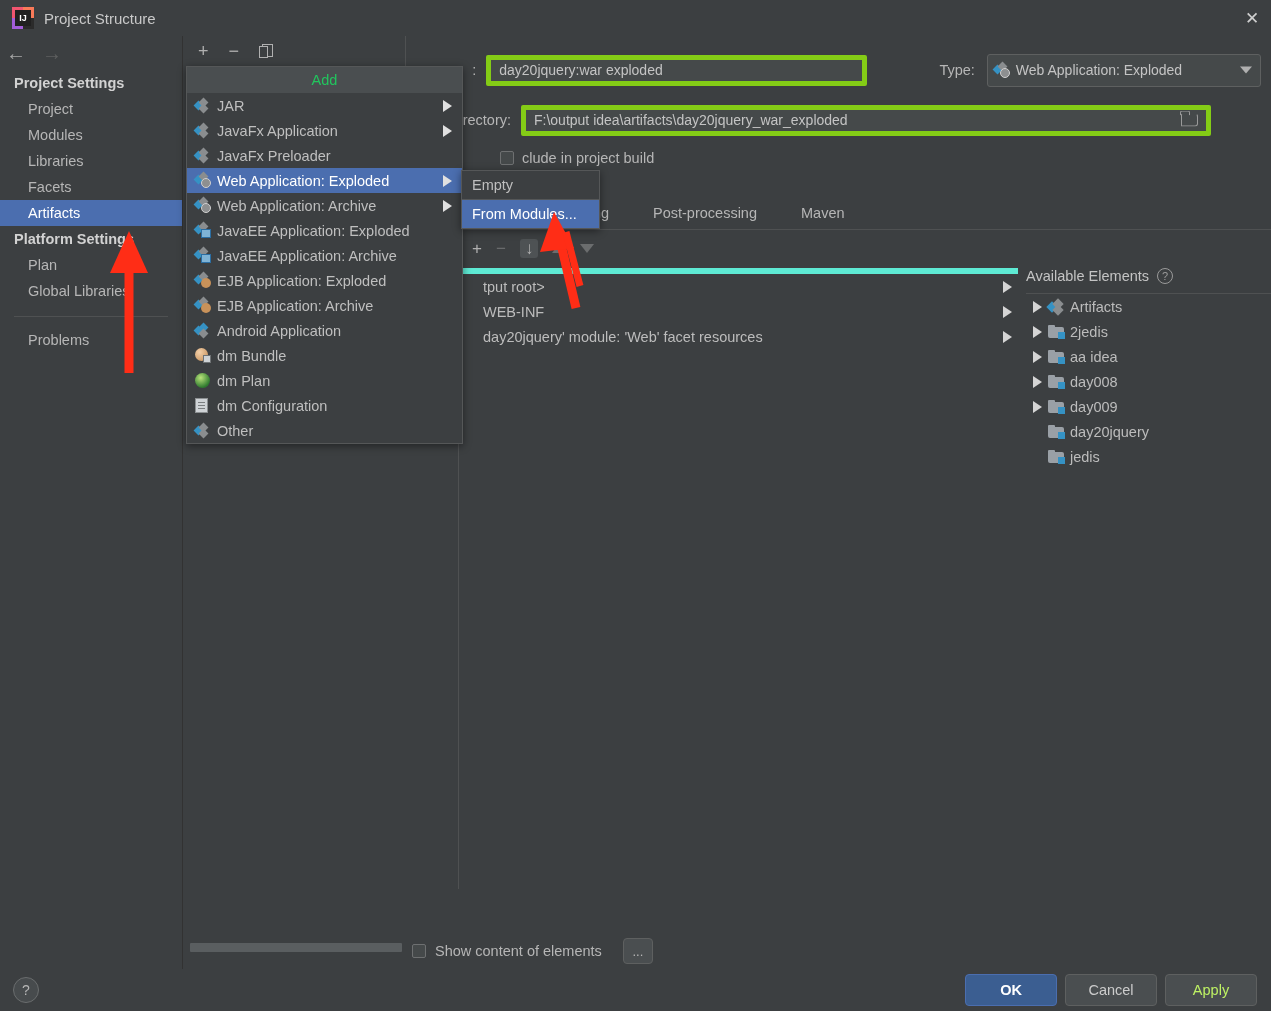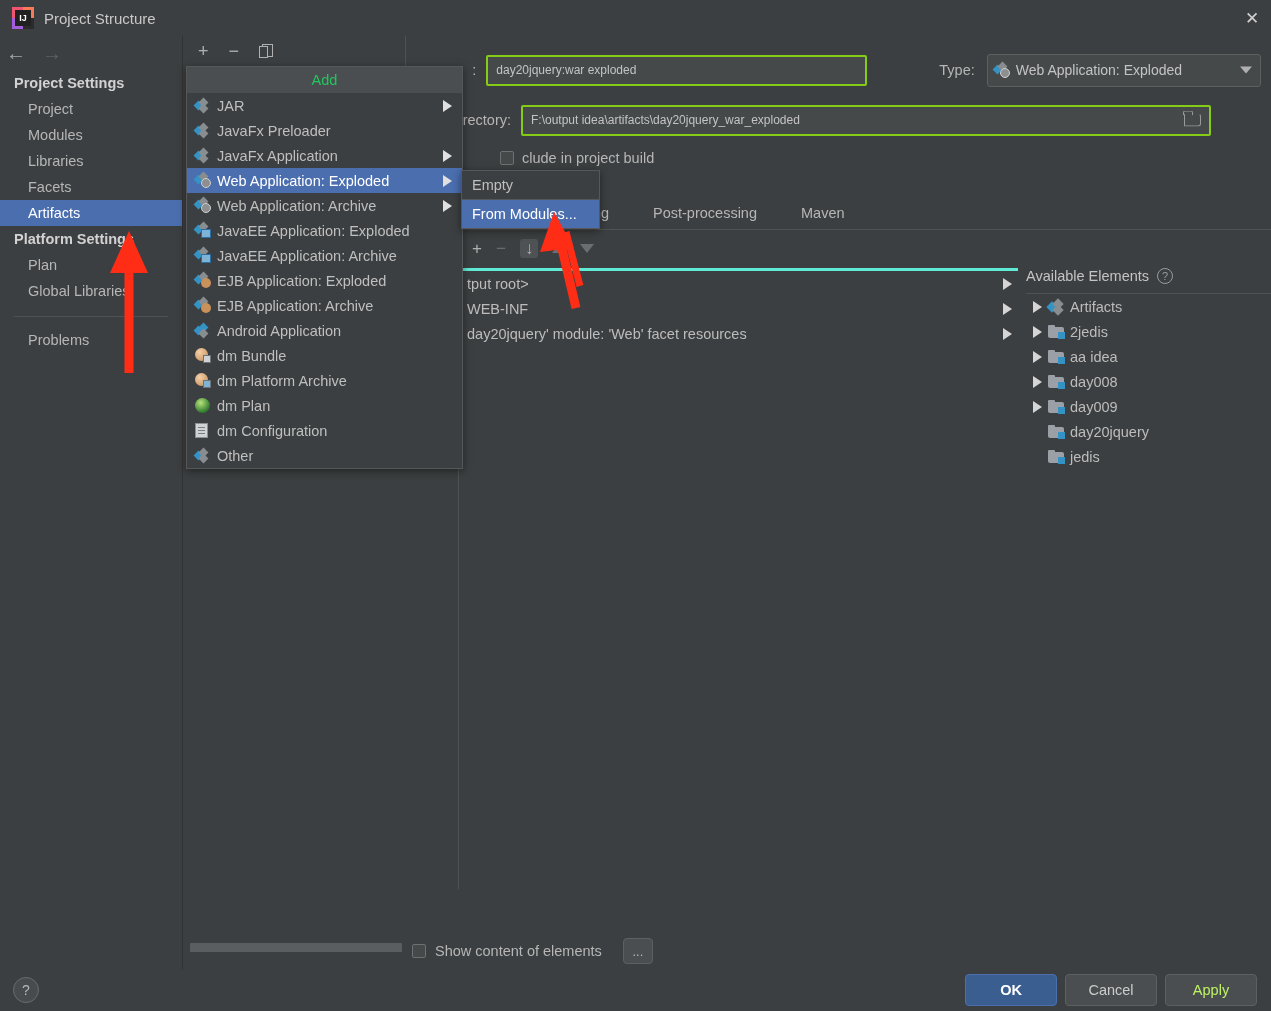--- a/index.html
+++ b/index.html
@@ -58,22 +58,22 @@
   .copy-glyph { position: relative; width: 14px; height: 15px; }
   .copy-glyph .a { position:absolute; left:3px; top:0; width:11px; height:13px; border:1.5px solid #b0b0b0; background:#3c3f41;}
   .copy-glyph .b { position:absolute; left:0; top:2px; width:9px; height:12px; border:1.5px solid #b0b0b0; background:#3c3f41;}
 
   
   .fields { position: absolute; left: 222px; top: 0; right: 10px; }
   .row { display: flex; align-items: center; height: 32px; margin-top: 18px; }
   .lbl { color: #b6b6b6; font-size: 14.5px; white-space: nowrap; }
   .name-label { width: 84px; text-align: right; padding-right: 10px; }
   .txtbox {
-    height: 31px; background: #45494a; border: 2px solid #84cc16; border-radius: 2px;
-    color: #c4c4c4; display: flex; align-items: center; padding: 0 8px; font-size: 12px;
+    height: 31px; background: #45494a; border: 5px solid #84cc16; border-radius: 2px;
+    color: #c4c4c4; display: flex; align-items: center; padding: 0 8px; font-size: 14px;
   }
   .name-box { width: 400px; }
   .type-label { margin-left: 72px; margin-right: 12px; }
   .combo {
     width: 288px; height: 33px; background: #45494a; border: 1px solid #5e6060; border-radius: 3px;
     display: flex; align-items: center; padding: 0 6px; color: #c4c4c4; position: relative;
   }
   .combo .caret {
     position: absolute; right: 8px; top: 50%; transform: translateY(-50%);
     width: 0; height: 0; border-left: 6px solid transparent; border-right: 6px solid transparent;
@@ -110,21 +110,21 @@
     display: flex; align-items: center; gap: 14px; padding-left: 14px;
   }
   .lt-btn { color: #b0b0b0; font-size: 17px; line-height: 1; position: relative; }
   .lt-btn.disabled { color: #6b6d6e; }
   .lt-btn.pressed { background: #4e5254; border-radius: 3px; padding: 1px 5px; }
   .tri-up { width:0;height:0;border-left:7px solid transparent;border-right:7px solid transparent;border-bottom:9px solid #6b6d6e; }
   .tri-dn { width:0;height:0;border-left:7px solid transparent;border-right:7px solid transparent;border-top:9px solid #6b6d6e; }
 
   
   .out-tree { position: absolute; left: 274px; top: 232px; width: 560px; bottom: 80px;
-              border-left: 1px solid #4f5152; border-top: 3px solid #5eead4; }
+              border-left: 1px solid #4f5152; border-top: 6px solid #5eead4; padding-left: 16px; }
   .tree-row { height: 25px; display: flex; align-items: center; padding-left: 8px;
               color: #bcbcbc; font-size: 14.5px; position: relative; }
   .tree-row .far-caret {
     position: absolute; right: 6px; width:0;height:0;
     border-top:6px solid transparent;border-bottom:6px solid transparent;border-left:9px solid #d5d5d5;
   }
 
   
   .avail-title { position: absolute; left: 842px; top: 232px; display: flex; align-items: center; gap: 8px;
                  color: #c4c4c4; font-size: 14.5px; }
@@ -466,33 +466,33 @@
     </div>
 
     <div class="pm-item">
       <span class="pm-ic">
           <span class="ic-diamonds">
             <span class="dm" style="left:0;top:3px;background:#3592c4;"></span>
             <span class="dm" style="left:5px;top:0;background:#8a8d8f;"></span>
             <span class="dm" style="left:5px;top:6px;background:#8a8d8f;"></span>
           </span>
         </span>
-      <span>JavaFx Preloader</span>
+      <span>JavaFx Application</span>
+      <span class="sub-caret"></span>
     </div>
 
     <div class="pm-item">
       <span class="pm-ic">
           <span class="ic-diamonds">
             <span class="dm" style="left:0;top:3px;background:#3592c4;"></span>
             <span class="dm" style="left:5px;top:0;background:#8a8d8f;"></span>
             <span class="dm" style="left:5px;top:6px;background:#8a8d8f;"></span>
           </span>
         </span>
-      <span>JavaFx Application</span>
-      <span class="sub-caret"></span>
+      <span>JavaFx Preloader</span>
     </div>
 
     <div class="pm-item selected">
       <span class="pm-ic">
           <span class="ic-war">
             <span class="ic-diamonds" style="position:absolute;left:0;top:0;">
               <span class="dm" style="left:0;top:3px;background:#3592c4;"></span>
               <span class="dm" style="left:5px;top:0;background:#8a8d8f;"></span>
             </span>
             <span class="globe"></span>
@@ -582,29 +582,20 @@
     <div class="pm-item">
       <span class="pm-ic">
           <span class="ic-dm">
             <span class="ball"></span>
             <span class="badge"></span>
           </span>
         </span>
       <span>dm Bundle</span>
     </div>
 
-    <div class="pm-item">
-      <span class="pm-ic">
-          <span class="ic-dm">
-            <span class="ball"></span>
-            <span class="badge" style="background:#7fb3d5;"></span>
-          </span>
-        </span>
-      <span>dm Platform Archive</span>
-    </div>
 
     <div class="pm-item">
       <span class="pm-ic">
           <span class="ic-plan"></span>
         </span>
       <span>dm Plan</span>
     </div>
 
     <div class="pm-item">
       <span class="pm-ic">

